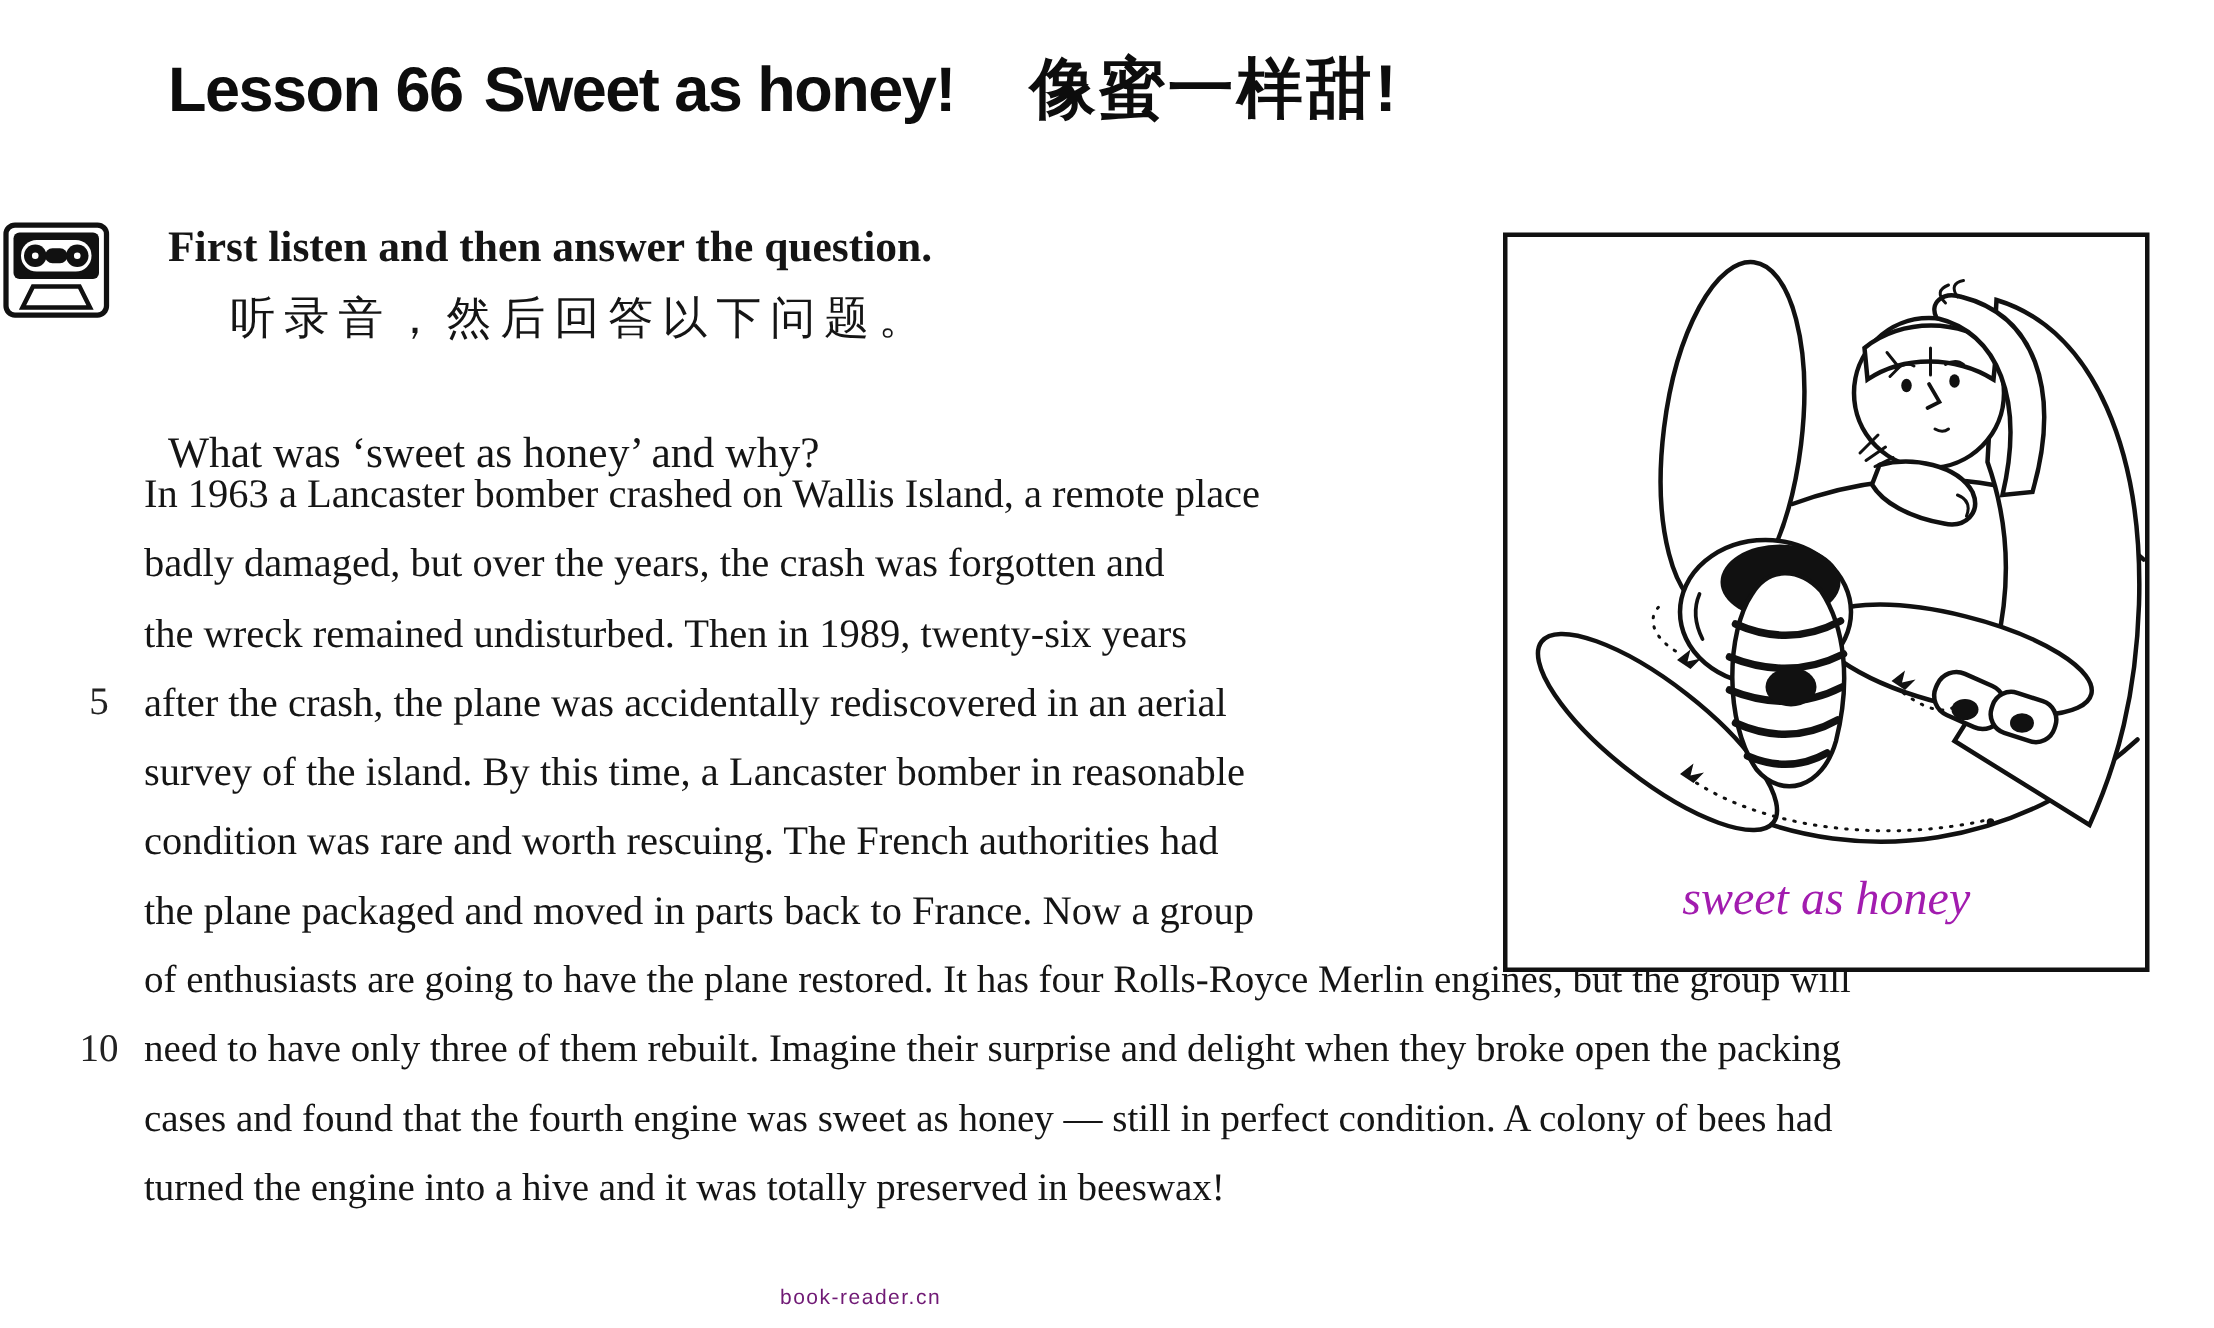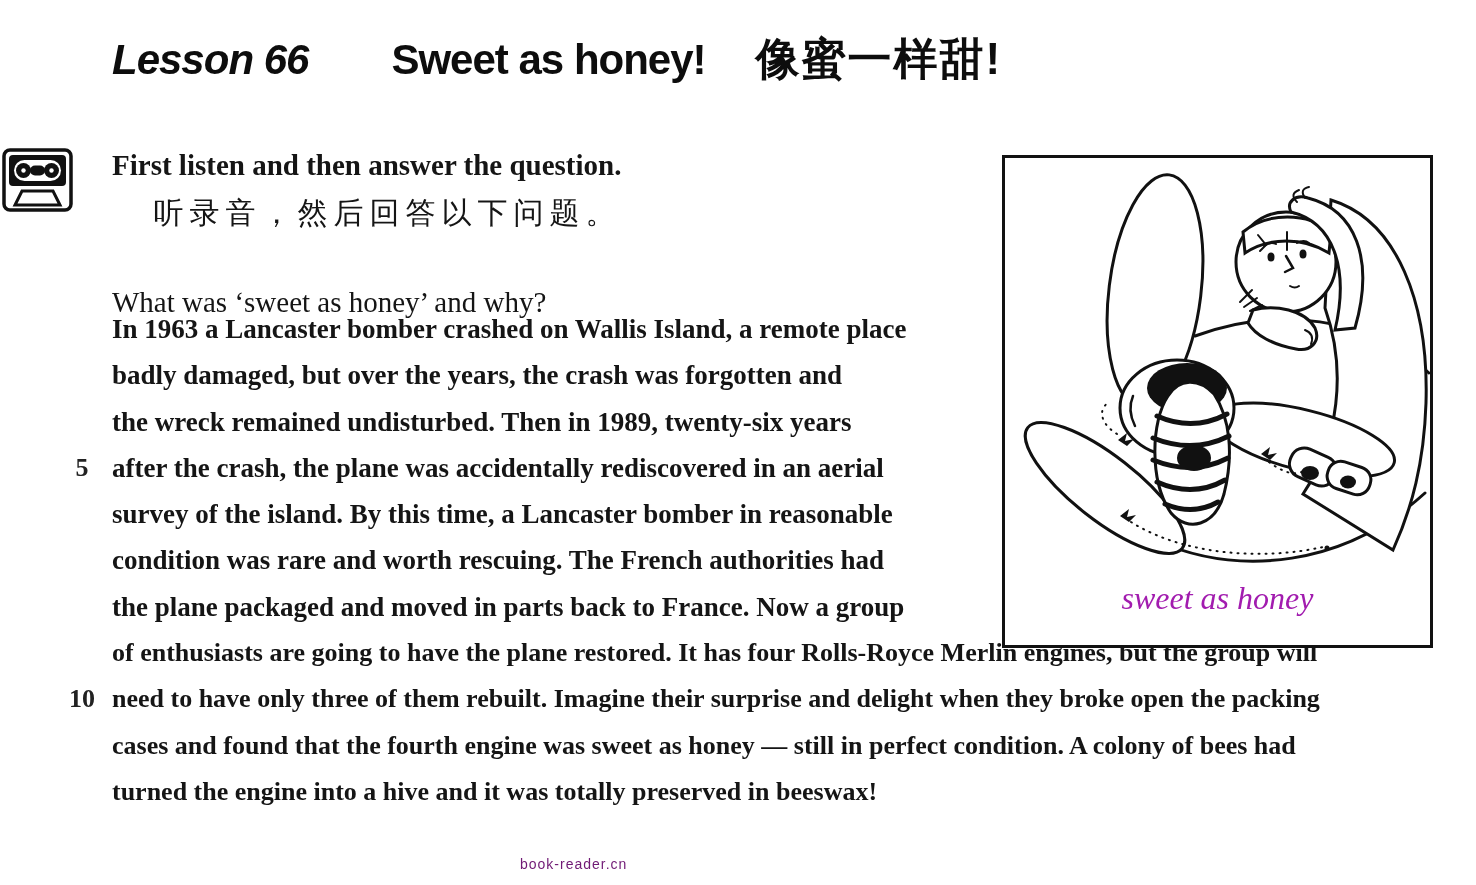--- a/index.html
+++ b/index.html
@@ -6,32 +6,32 @@
   body{
     width:1476px;height:885px;position:relative;background:#ffffff;
     font-family:"Liberation Serif", serif;color:#151515;overflow:hidden;
   }
   
   .title{
     position:absolute;left:112px;top:30px;white-space:nowrap;
     font-family:"Liberation Sans", sans-serif;font-weight:bold;
     font-size:42px;letter-spacing:-1px;color:#0d0d0d;
   }
-  .title .t-lesson{margin-right:40px;font-style:italic;}
-  .title .t-en{margin-right:50px;margin-left:43px;}
+  .title .t-lesson{margin-right:14px;}
+  .title .t-en{margin-right:50px;}
   .title .t-zh{font-size:44px;letter-spacing:2px;}
   
   .cassette{position:absolute;left:2px;top:148px;}
   
   .instructions{position:absolute;left:112px;top:142px;}
   .inst-listen{font-size:29px;font-weight:bold;line-height:47px;white-space:nowrap;}
   .inst-zh{font-size:30px;line-height:47px;letter-spacing:6px;white-space:nowrap;text-align:right;}
   .inst-q{font-size:29px;line-height:47px;white-space:nowrap;margin-top:43px;}
   
-  .passage{position:absolute;left:112px;top:306px;font-weight:bold;}
+  .passage{position:absolute;left:96px;top:306px;}
   .pline{position:relative;height:46.3px;font-size:27px;white-space:nowrap;line-height:46.3px;}
   .pline.full{font-size:26px;}
   .lnum{
     position:absolute;left:-52px;width:44px;text-align:center;
     font-size:26px;color:#222;
   }
   
   .figure{
     position:absolute;left:1002px;top:155px;width:431px;height:493px;
     border:3px solid #111;background:#fff;box-sizing:border-box;

